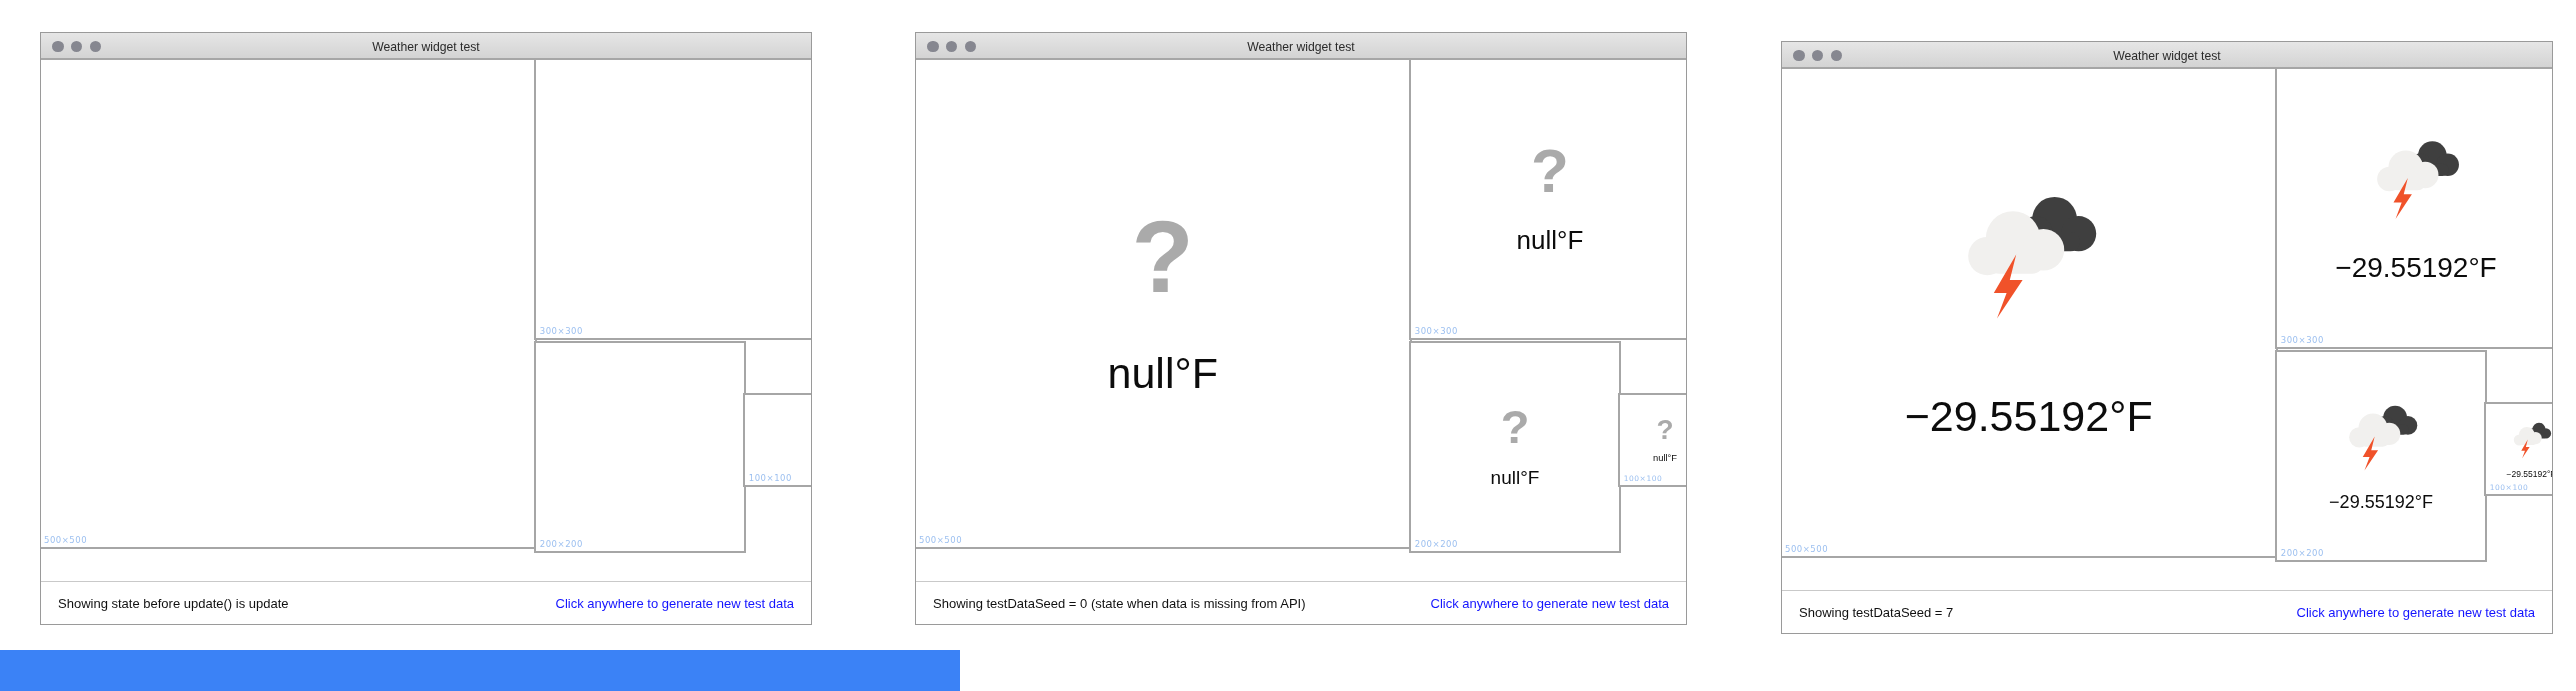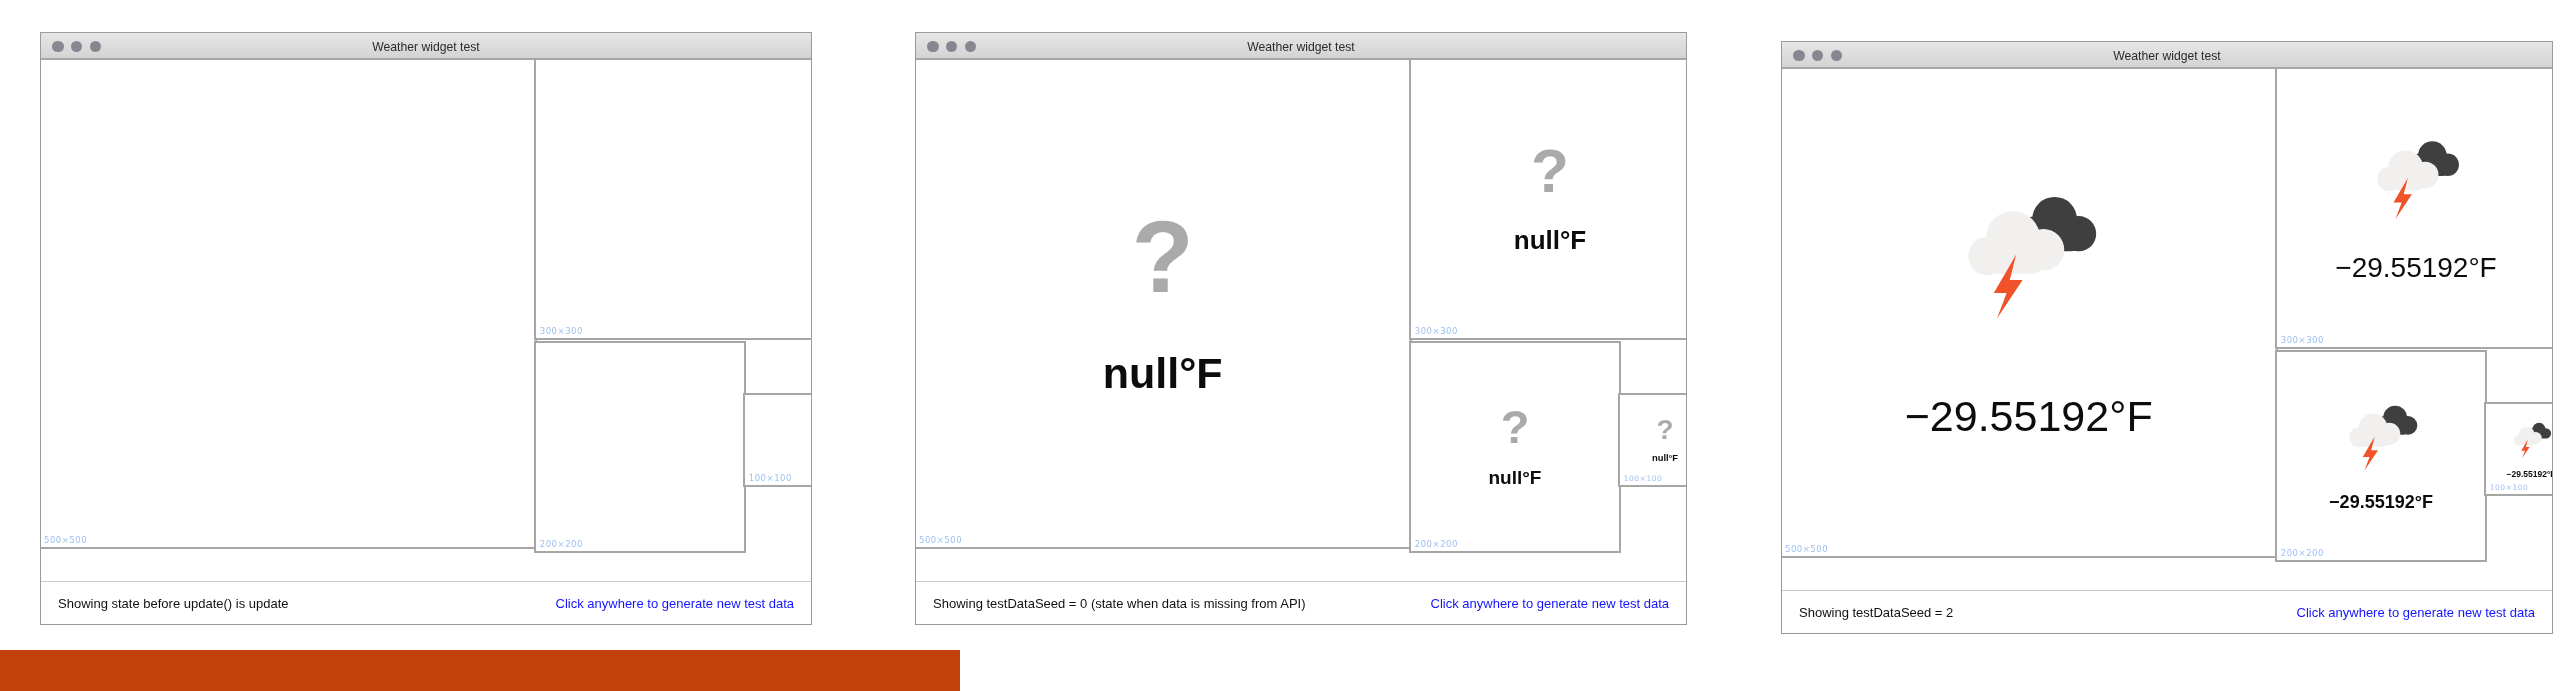--- a/index.html
+++ b/index.html
@@ -2,21 +2,21 @@
 <html style="font-size:15px"><head>
 <meta charset="utf-8">
 <style>
   * { box-sizing: border-box; margin: 0; padding: 0; }
   html, body {
     width: 2576px; height: 691px;
     background: #000;
     font-family: "Liberation Sans", sans-serif;
     overflow: hidden;
   }
-  .stage { position: relative; width: 2139px; height: 691px; background: #c2410c; }
+  .stage { position: relative; width: 2139px; height: 691px; background: #3b82f6; }
 
   
   .white-bg { position: absolute; background: #fff; }
 
   
   .window {
     position: absolute;
     background: #fff;
     border: 0.9px solid #9a9a9a;
     display: flex;
@@ -64,21 +64,21 @@
     white-space: nowrap;
   }
   .cond-label {
     position: absolute;
     left: 1.9px; top: -7.5px;
     color: #111;
     white-space: nowrap;
   }
 
   .qmark { color: #aaaaaa; font-weight: bold; line-height: 0.95; }
-  .temp  { color: #0c0c0c; font-weight: bold; white-space: nowrap; }
+  .temp  { color: #0c0c0c; font-weight: normal; white-space: nowrap; }
   .temp-thin { font-weight: 400; }
 
   .icon-wrap { display: block; }
 
   
   .statusbar {
     position: relative;
     flex: 0 0 43px;
     height: 43px;
     background: #fff;
@@ -291,19 +291,19 @@
               </g>
             </svg>
           </span>
           <span class="temp" style="font-size:8.5px; margin-top:6.6px;">−29.55192°F</span>
           <span class="size-label" style="font-size:7.5px;">100×100</span>
         </div>
       </div>
     </div>
 
     <div class="statusbar">
-      <span class="status-left">Showing testDataSeed = 2</span>
+      <span class="status-left">Showing testDataSeed = 7</span>
       <span class="status-right">Click anywhere to generate new test data</span>
     </div>
   </div>
 
 </div>
 
 
 </body></html>

